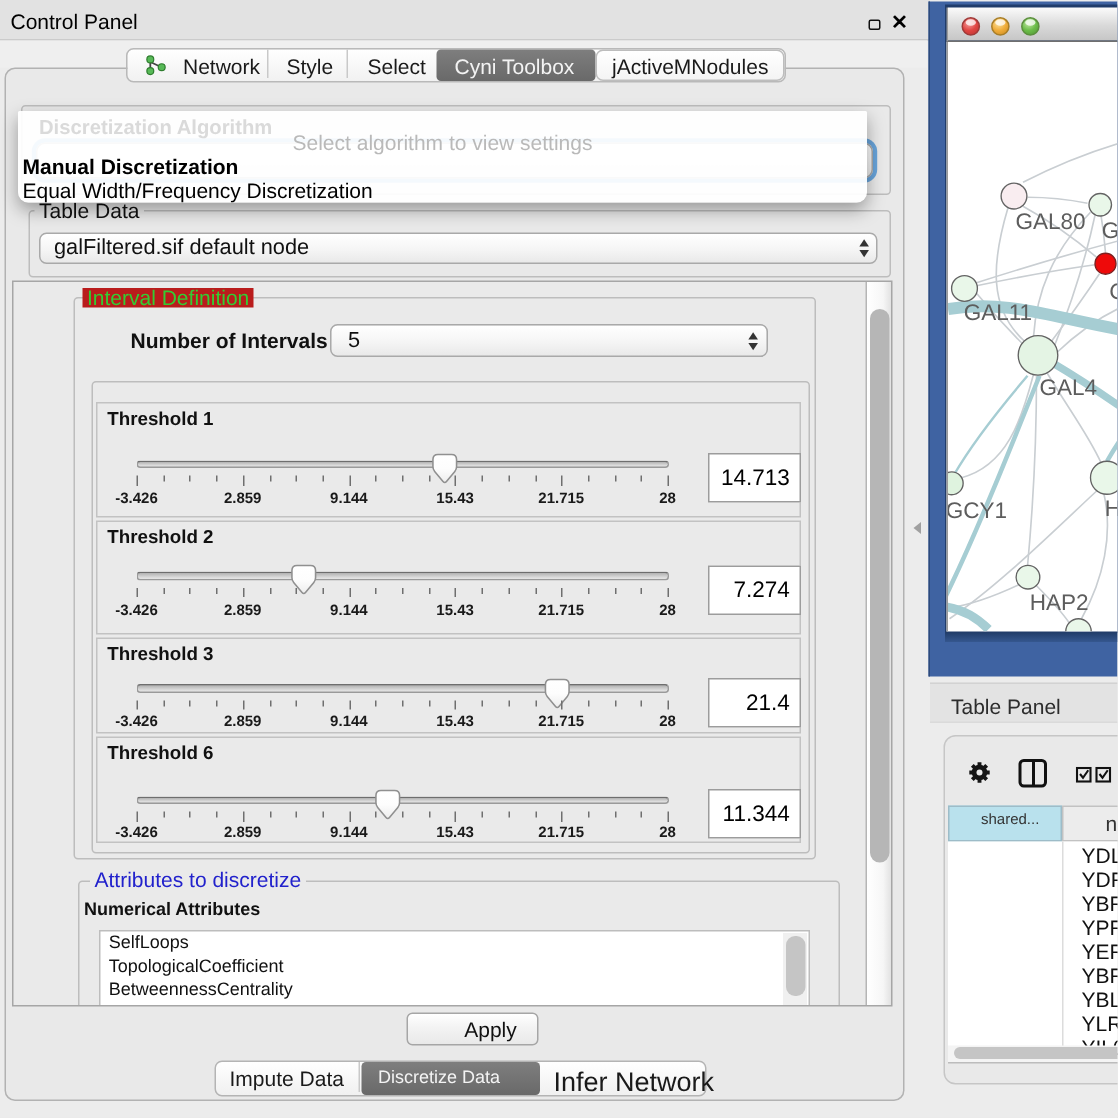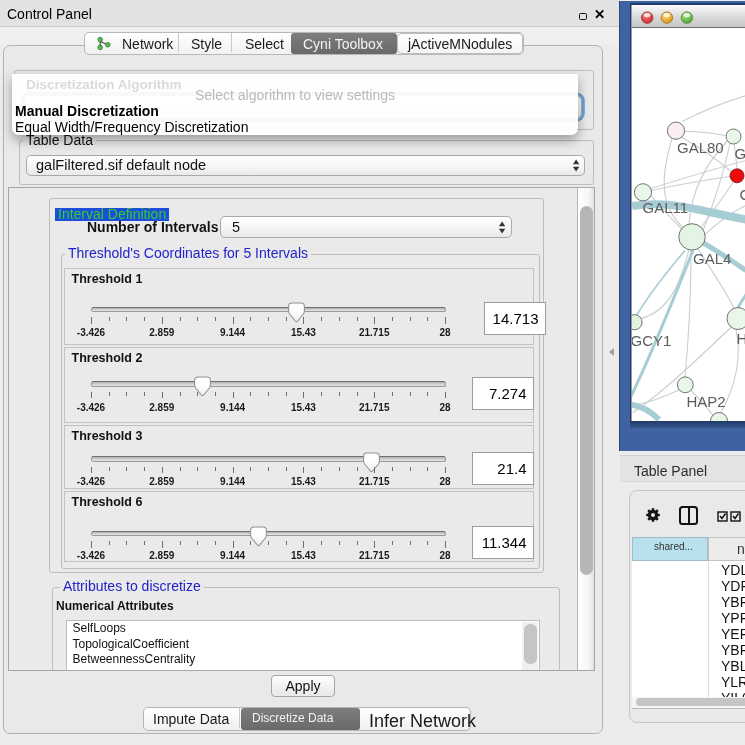--- a/index.html
+++ b/index.html
@@ -64,29 +64,28 @@
 <div class="abs" style="left:12px;top:74px;width:566px;height:61px;background:rgba(255,255,255,0.93);border-radius:1px 1px 7px 7px;box-shadow:0 5px 12px rgba(0,0,0,0.35);"></div>
 <div class="abs" style="left:26px;top:77px;font-size:13.5px;font-weight:bold;color:#dadada;">Discretization Algorithm</div>
 <div class="abs" style="left:12px;top:87px;width:566px;text-align:center;font-size:14px;color:#b9b9b9;">Select algorithm to view settings</div>
 <div class="abs" style="left:15px;top:102.5px;font-size:14px;font-weight:bold;color:#000;">Manual Discretization</div>
 <div class="abs" style="left:15px;top:119px;font-size:14px;color:#000;">Equal Width/Frequency Discretization</div>
 
 <div class="abs" style="left:8px;top:187px;width:587px;height:484px;background:#eaeaea;border:1px solid #a6a6a6;box-sizing:border-box;overflow:hidden;">
  <div class="abs" style="left:0;top:0;width:568px;height:482px;overflow:hidden;">
 
   <div class="grp" style="left:40px;top:9.5px;width:493px;height:373px;"></div>
-  <div class="legend" style="left:46px;top:20px;color:#33cc33;background:#1d4ed8;">Interval Definition</div>
+  <div class="legend" style="left:46px;top:4px;color:#33cc33;background:#b91c1c;">Interval Definition</div>
   <div class="abs" style="left:78px;top:30.5px;font-size:14px;font-weight:bold;color:#111;">Number of Intervals</div>
   <div class="combo" style="left:211px;top:28px;width:290px;height:20px;line-height:20px;"><span style="padding-left:11px;">5</span></div>
   <div class="spin" style="left:489px;top:32px;transform:scale(0.8);">
         <div class="up"></div>
         <div class="dn"></div>
       </div>
   <div class="grp" style="left:52px;top:66px;width:477px;height:313px;background:#eaeaea;"></div>
-  <div class="legend" style="left:56px;top:59px;color:#2222cc;background:#eaeaea;">Threshold's Coordinates for 5 Intervals</div>
 
   <div class="tpanel" id="p1" style="top:79.5px;height:75px;">
         <div class="ttitle">Threshold 1</div>
         <div class="track" style="top:38px;"></div>
         <svg class="thumb" style="left:222.3px;top:33.4px;" width="17" height="20" viewBox="0 0 17 20">
    <defs>
             <linearGradient id="tg1" x1="0" y1="0" x2="0" y2="1">
               <stop offset="0" stop-color="#ffffff"></stop>
               <stop offset="0.5" stop-color="#fdfdfd"></stop>
               <stop offset="1" stop-color="#ededed"></stop>
@@ -118,21 +117,21 @@
           <div class="tick mj" style="left:380.5px;"></div>
         </div>
         <div class="abs" style="left:0;top:58px;width:100%;height:12px;">
           <span class="slbl" style="left:26.5px;">-3.426</span>
           <span class="slbl" style="left:97.3px;">2.859</span>
           <span class="slbl" style="left:168.1px;">9.144</span>
           <span class="slbl" style="left:238.89999999999998px;">15.43</span>
           <span class="slbl" style="left:309.7px;">21.715</span>
           <span class="slbl" style="left:380.5px;">28</span>
         </div>
-        <div class="vbox" style="top:33.5px;margin-left:12px;">14.713</div>
+        <div class="vbox" style="top:33.5px;">14.713</div>
       </div>
   <div class="tpanel" id="p2" style="top:158.5px;height:74.5px;">
         <div class="ttitle">Threshold 2</div>
         <div class="track" style="top:33.5px;"></div>
         <svg class="thumb" style="left:128px;top:28.9px;" width="17" height="20" viewBox="0 0 17 20">
    <defs>
             <linearGradient id="tg2" x1="0" y1="0" x2="0" y2="1">
               <stop offset="0" stop-color="#ffffff"></stop>
               <stop offset="0.5" stop-color="#fdfdfd"></stop>
               <stop offset="1" stop-color="#ededed"></stop>
@@ -273,21 +272,21 @@
     <div style="padding:0.5px 0 0 5.5px;font-size:12px;color:#111;line-height:15.5px;">SelfLoops<br>TopologicalCoefficient<br>BetweennessCentrality</div>
     <div class="abs" style="right:1px;top:1px;width:16px;height:50px;background:#f0f0f0;"></div>
     <div class="abs" style="right:2px;top:3px;width:13px;height:40px;background:#c5c5c5;border-radius:6px;"></div>
   </div>
  </div>
 
  <div class="abs" style="left:568px;top:0;width:18px;height:482px;background:linear-gradient(90deg,#ffffff,#f6f6f6 60%,#dadada);border-left:1px solid #b5b5b5;"></div>
  <div class="abs" style="left:570.5px;top:18px;width:13px;height:369px;background:#b6b6b6;border-radius:7px;"></div>
 </div>
 
-<div class="abs aquabtn" style="left:271px;top:675px;width:62px;height:20px;text-align:center;line-height:20px;font-size:14px;color:#111;">Apply</div>
+<div class="abs aquabtn" style="left:271px;top:675px;width:62px;height:20px;text-align:center;line-height:20px;font-size:14px;color:#111;padding-left:24px;">Apply</div>
 
 <div class="abs" style="left:143px;top:707px;width:326px;height:22px;background:linear-gradient(#ffffff,#f0f0f0);border:1px solid #b4b4b4;border-radius:5px;"></div>
 <div class="abs" style="left:238.5px;top:708px;width:1px;height:20px;background:#c9c9c9;"></div>
 <div class="abs" style="left:241px;top:707.5px;width:118.5px;height:22px;background:linear-gradient(#7e7e7e,#696969);border-radius:3px;"></div>
 <div class="abs" style="left:153px;top:710.5px;font-size:14px;color:#1a1a1a;">Impute Data</div>
 <div class="abs" style="left:252px;top:710.5px;font-size:12px;color:#f3f3f3;">Discretize Data</div>
 <div class="abs" style="left:369px;top:710.5px;font-size:18px;color:#1a1a1a;">Infer Network</div>
 
 <div class="abs" style="left:609px;top:348px;width:0;height:0;border-top:4px solid transparent;border-bottom:4px solid transparent;border-right:5px solid #a0a0a0;"></div>
 

